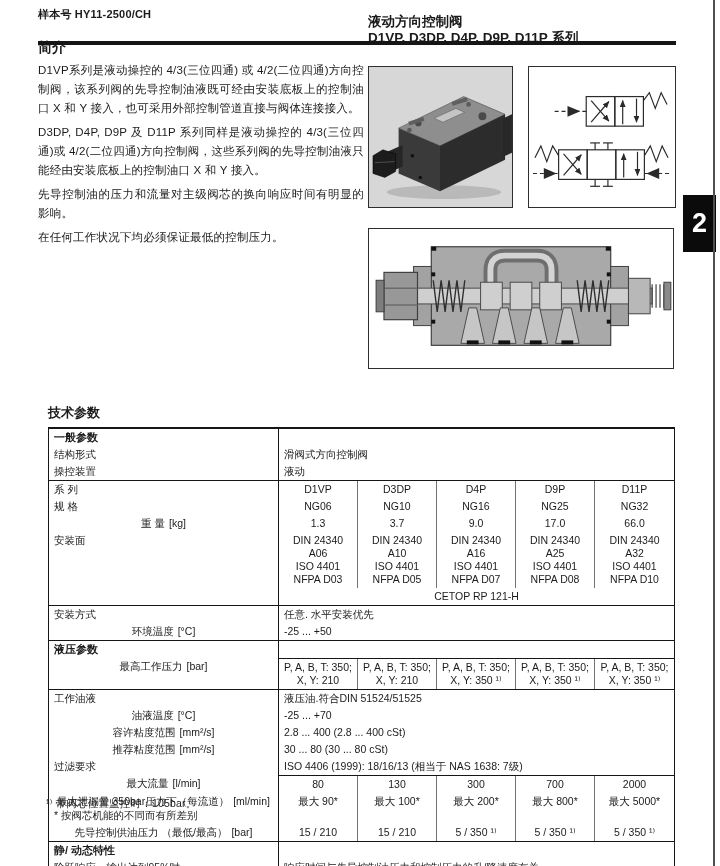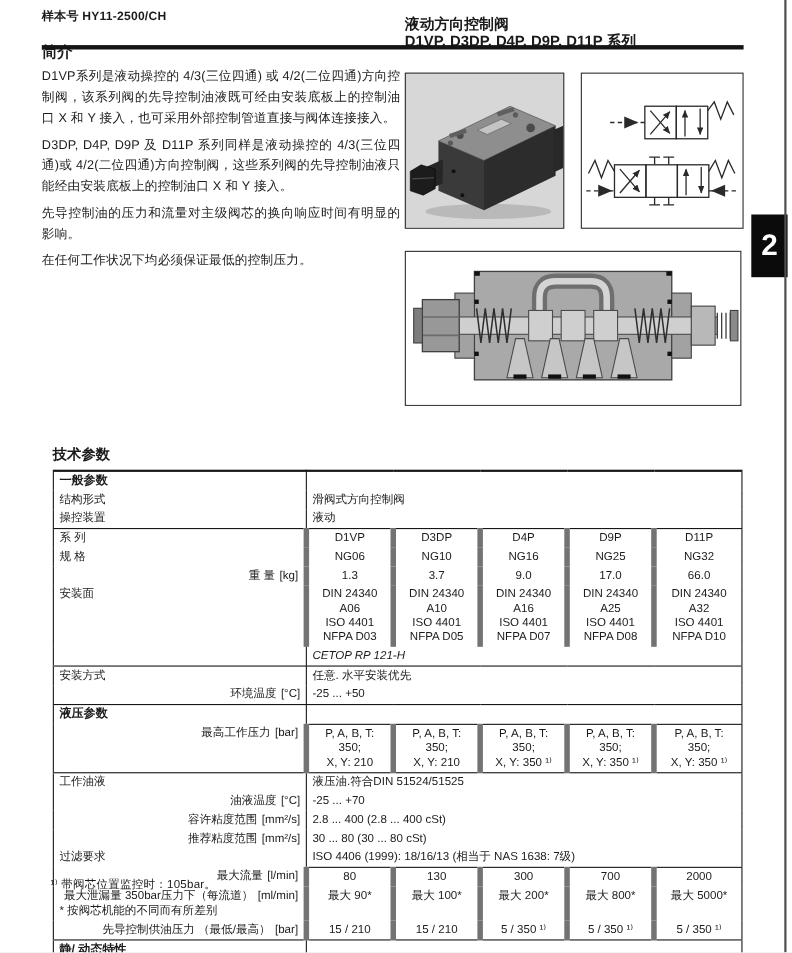--- a/index.html
+++ b/index.html
@@ -24,31 +24,31 @@
   
   .tab2{position:absolute;left:683px;top:195px;width:33px;height:57px;background:#0b0b0b;color:#fff;
         display:flex;align-items:center;justify-content:center;font-size:27px;font-weight:700;}
   .edge-line{position:absolute;left:713px;top:0;width:2px;height:866px;background:#4f4f4f;}
   
   .tech-title{position:absolute;left:48px;top:404px;margin:0;font-size:13px;font-weight:700;}
   table.spec{position:absolute;left:48px;top:427px;width:626px;border-collapse:collapse;table-layout:fixed;
              font-size:10.5px;line-height:13px;border:1.6px solid #161616;border-top-width:2.4px;}
   table.spec td{padding:2px 5px;vertical-align:top;}
   td.lbl{border-right:1.3px solid #161616;}
-  td.c{border-left:5px solid #737373;text-align:center;padding:2px 2px;}
+  td.c{border-left:1px solid #737373;text-align:center;padding:2px 2px;}
   td.vspan{padding-left:7px;}
   tr.hb > td{border-bottom:1.1px solid #161616;}
   tr.hb2 > td{border-bottom:1.8px solid #161616;}
   td.vb{border-bottom:1.1px solid #161616;}
   .secname{font-weight:700;font-size:11px;}
-  .lf{display:flex;justify-content:flex-end;gap:4px;}
+  .lf{display:flex;justify-content:center;gap:4px;}
   .unit{white-space:nowrap;}
   .stack span{display:block;}
   .note{margin-top:1px;}
-  .ctr{text-align:left;font-style:italic;}
+  .ctr{text-align:center;}
   .footnote{position:absolute;left:46px;top:797px;font-size:10.5px;letter-spacing:.2px;}
 </style>
 </head>
 <body>
 
 <div class="page">
 
   <div class="hdr-left">
     <div class="doc-no">样本号 HY11-2500/CH</div>
     <div class="sec-title">简介</div>

